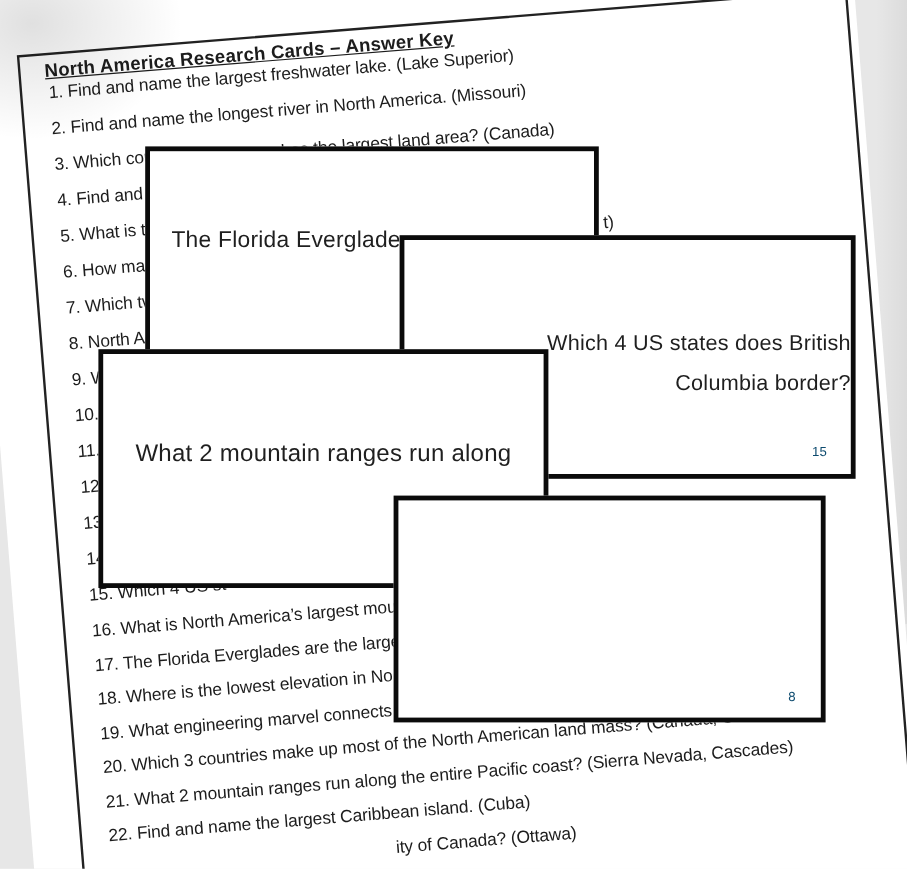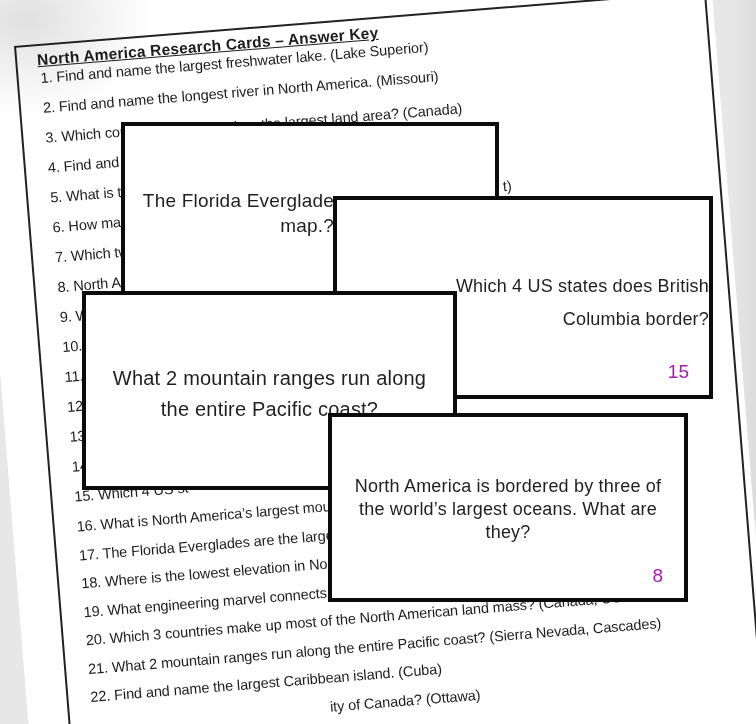--- a/index.html
+++ b/index.html
@@ -55,21 +55,21 @@
   .card .q{position:absolute;letter-spacing:.2px;}
   .card .q div{white-space:nowrap;}
   .card1{left:121px;top:122px;width:378px;height:202px;z-index:2;}
   .card2{left:333px;top:196px;width:380px;height:203px;z-index:3;}
   .card3{left:82px; top:291px;width:375px;height:199px;z-index:4;}
   .card4{left:328px;top:413px;width:360px;height:189px;z-index:5;}
   .card1 .q{right:161px;top:62px;width:330px;text-align:right;font-size:19px;line-height:25px;}
   .card2 .q{left:0;right:0;top:70px;text-align:right;font-size:18px;line-height:33px;}
   .card3 .q{left:0;right:0;top:68px;text-align:center;font-size:20px;line-height:31px;}
   .card4 .q{left:0;right:0;top:58px;text-align:center;font-size:18px;line-height:23px;}
-  .cnum{position:absolute;font-size:19px;color:#a21caf;}
+  .cnum{position:absolute;font-size:11px;color:#0c4a6e;}
   .card2 .cnum{right:20px;bottom:12px;}
   .card4 .cnum{right:21px;bottom:11px;}
   
   .shade-tl{
     position:absolute;left:-50px;top:-40px;width:220px;height:170px;z-index:6;
     background:radial-gradient(ellipse at 35% 35%, rgba(0,0,0,0.12), rgba(0,0,0,0) 62%);
     pointer-events:none;
   }
   .shade-r{
     position:absolute;right:0;top:0;width:26px;height:520px;z-index:0;
@@ -110,39 +110,32 @@
       </ol>
     <span class="tail tail-a">ca has the largest land area? (Canada)</span>
     <span class="tail tail-b">t)</span>
     <span class="tail tail-c">ity of Canada? (Ottawa)</span>
   </div>
 </div>
 
 <div class="card card1">
   <div class="q">
       <div>The Florida Everglade</div>
-      <div>map.?</div>
     </div>
 </div>
 <div class="card card2">
   <div class="q">
       <div>Which 4 US states does British</div>
       <div>Columbia border?</div>
     </div>
   <span class="cnum">15</span>
 </div>
 <div class="card card3">
   <div class="q">
       <div>What 2 mountain ranges run along</div>
-      <div>the entire Pacific coast?</div>
     </div>
 </div>
 <div class="card card4">
-  <div class="q">
-      <div>North America is bordered by three of</div>
-      <div>the world’s largest oceans. What are</div>
-      <div>they?</div>
-    </div>
   <span class="cnum">8</span>
 </div>
 
 <div class="shade-tl"></div>
 <div class="shade-r"></div>
 
 </body></html>

